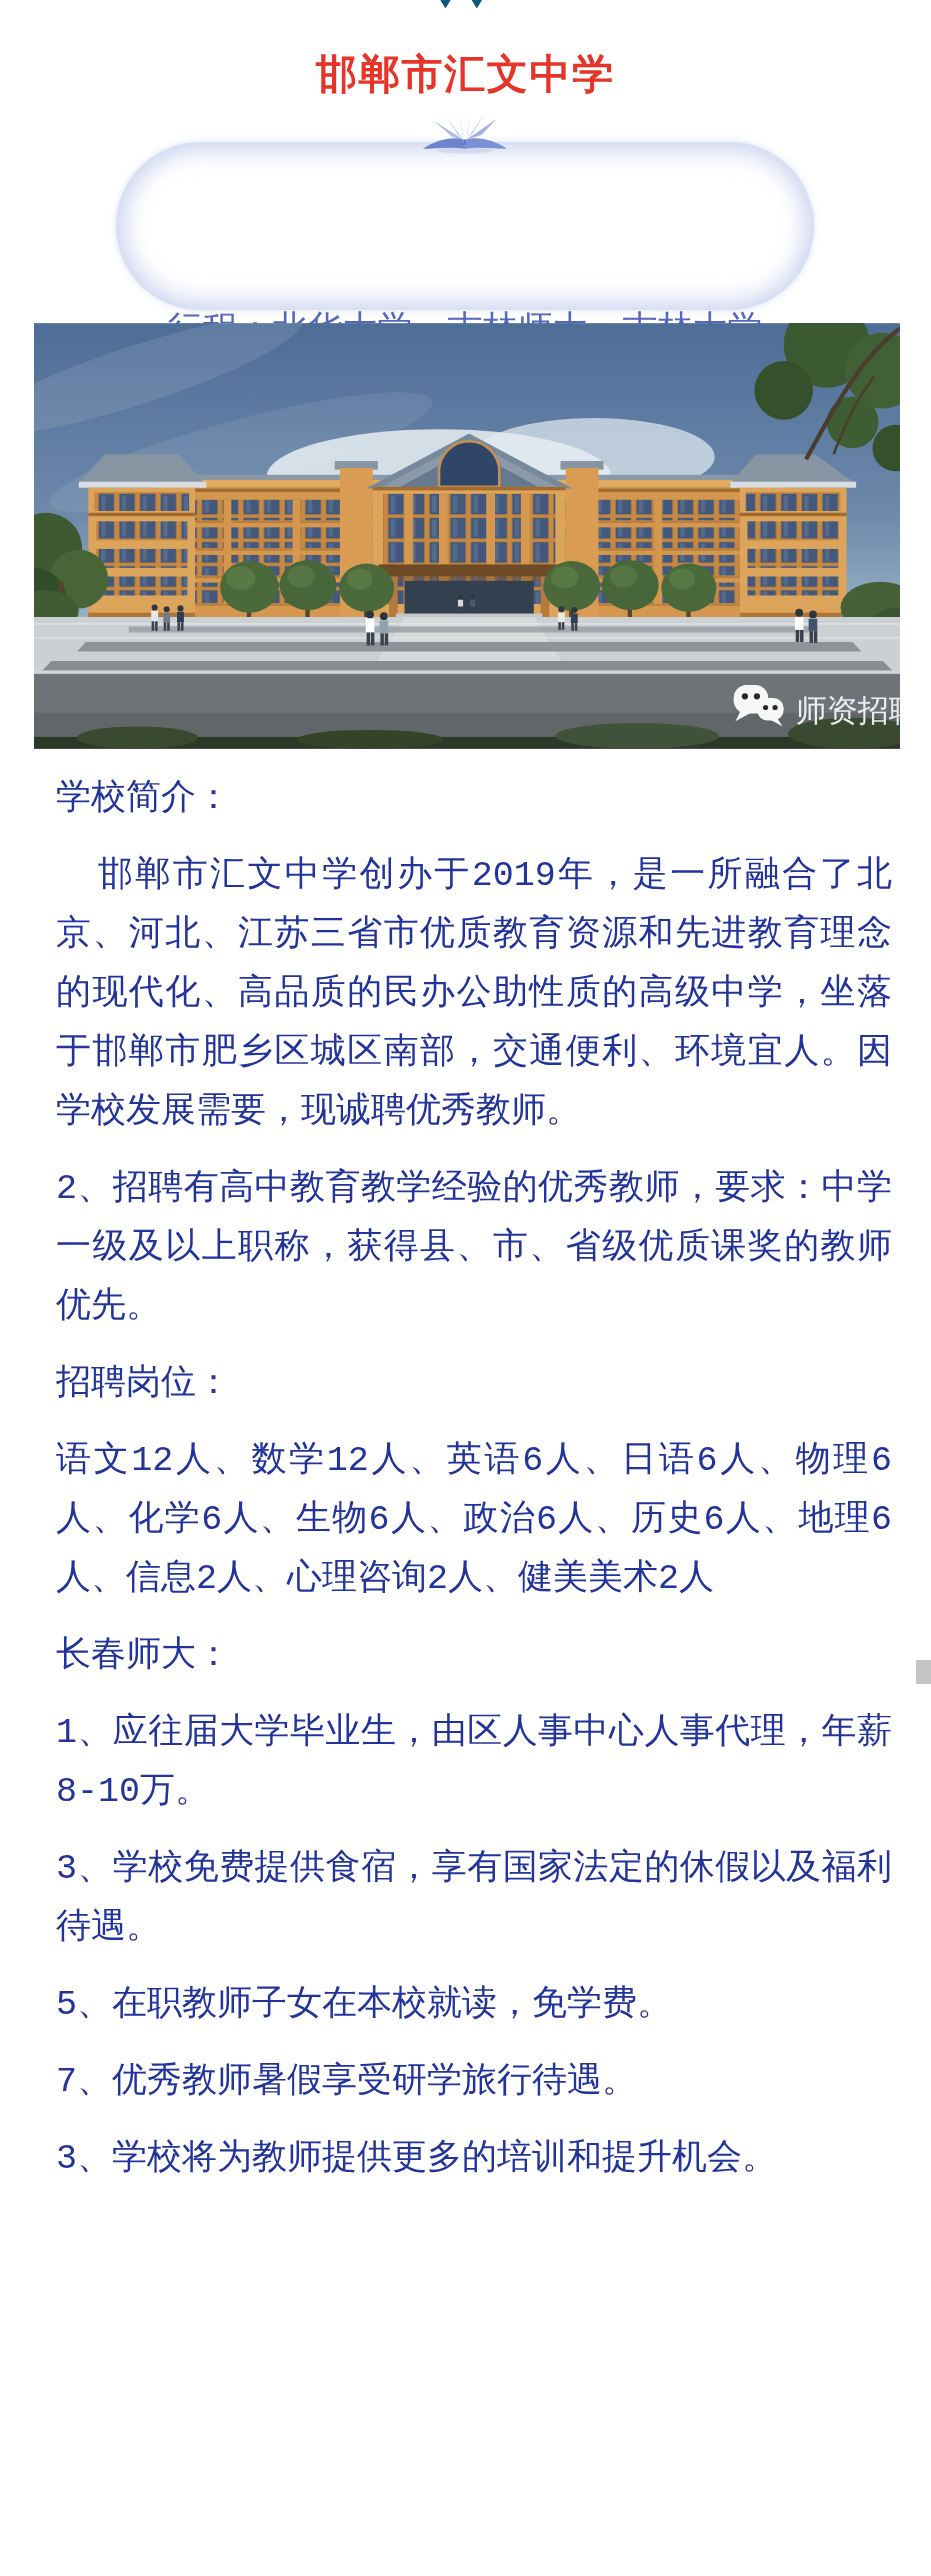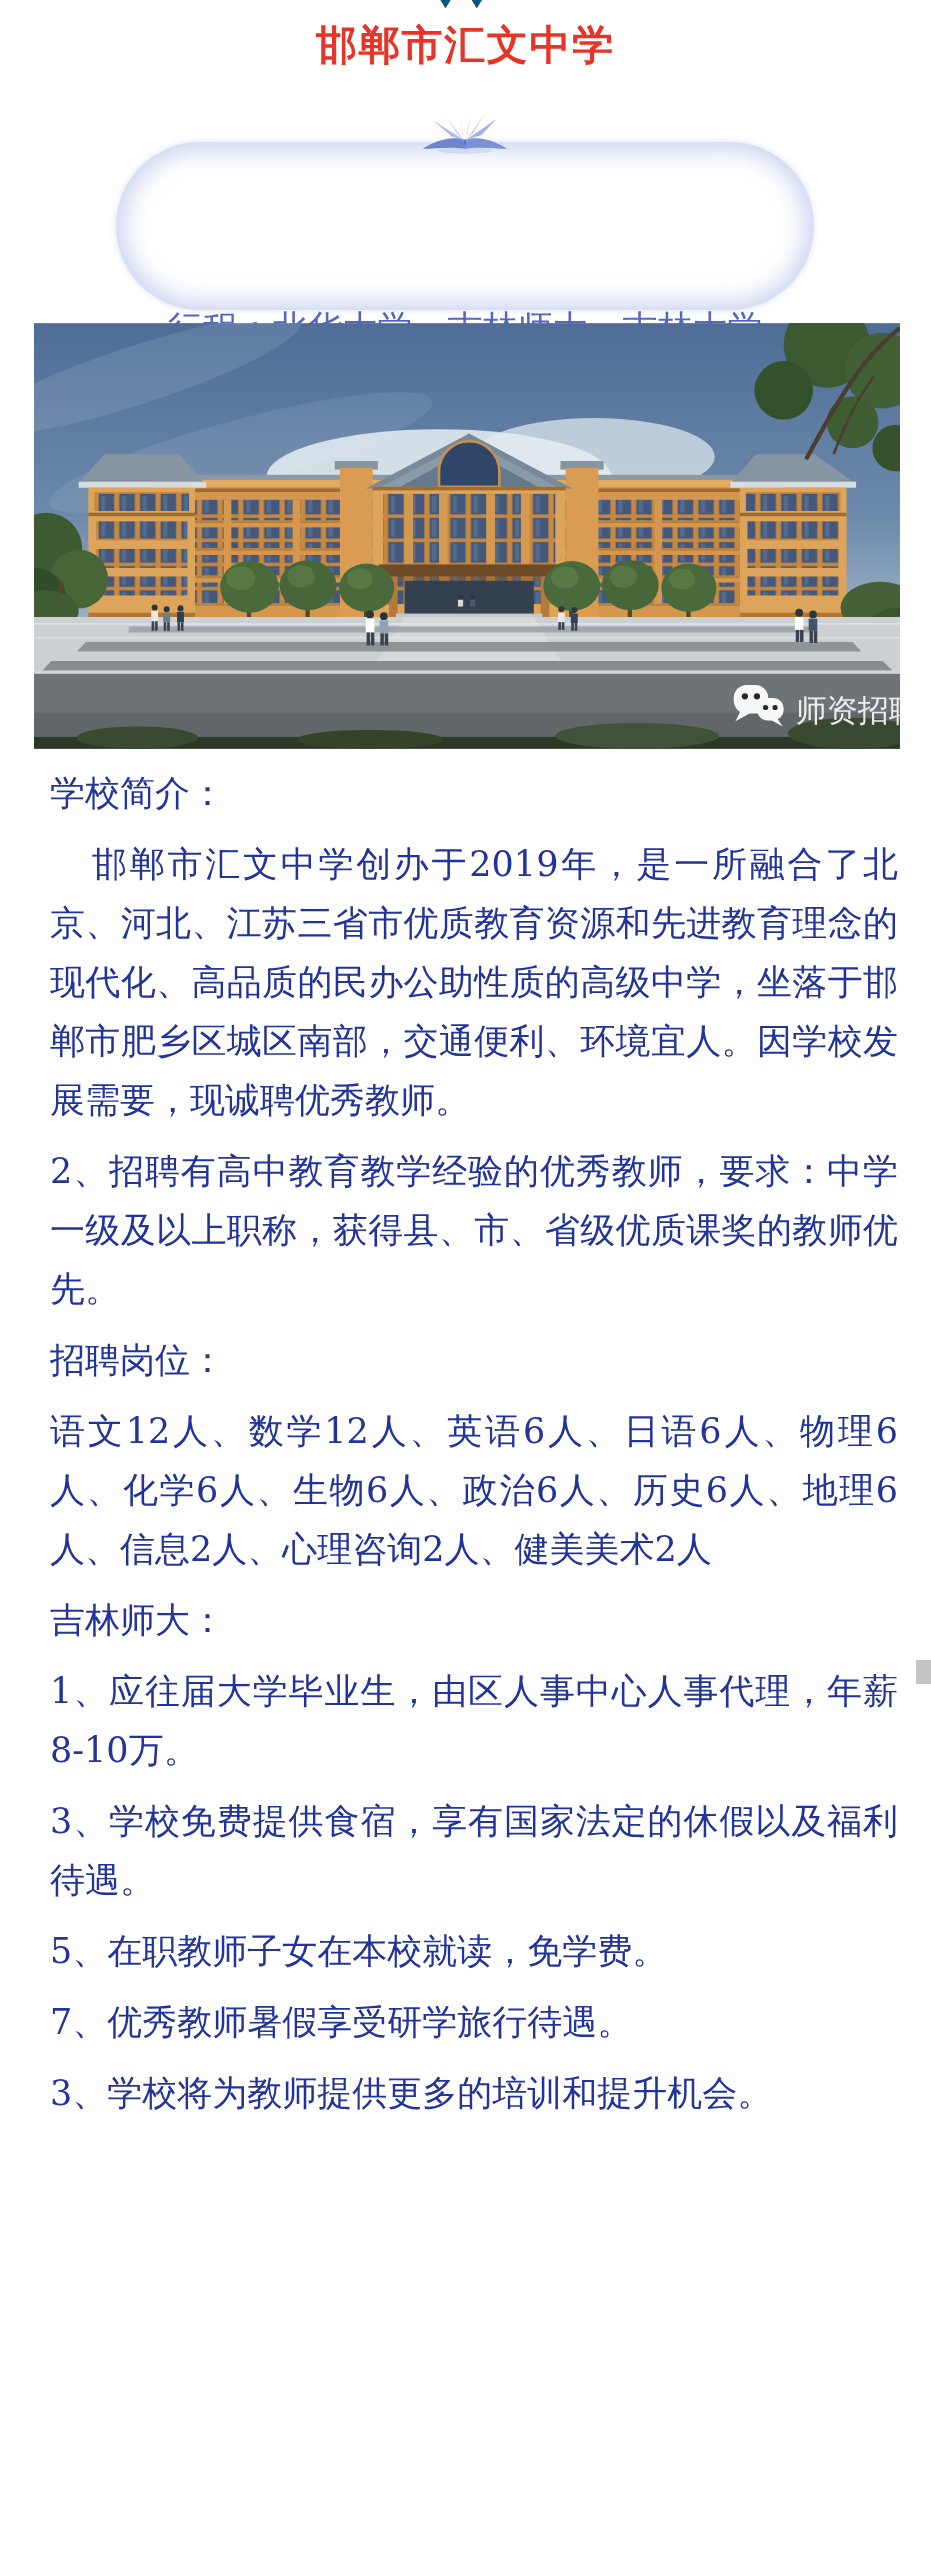--- a/index.html
+++ b/index.html
@@ -4,42 +4,42 @@
 <style>
   html,body{margin:0;padding:0;background:#ffffff;}
   .page{position:relative;width:931px;height:2576px;background:#ffffff;overflow:hidden;
         font-family:"DejaVu Serif","Liberation Serif",serif;}
 
   
   .chevrons{position:absolute;left:435px;top:-8.6px;display:flex;gap:10.3px;}
   .chev{width:21px;height:17px;background:#0e5583;clip-path:polygon(0 0,100% 0,50% 100%);}
 
   
-  .title{position:absolute;left:0;top:18px;width:100%;text-align:center;
+  .title{position:absolute;left:0;top:47px;width:100%;text-align:center;
          font-size:41px;font-weight:700;letter-spacing:1.7px;color:#e63429;}
 
   
   .pill{position:absolute;left:116px;top:142px;width:698px;height:168px;border-radius:84px;
         background:#ffffff;
         box-shadow:inset 0 0 22.4px 8.6px rgba(164,178,228,.55), 0 0 7px rgba(170,184,232,.4);}
   .pill-text{position:absolute;left:0;top:153px;width:100%;text-align:center;
              color:#5566bf;font-size:35px;line-height:67px;font-weight:500;}
 
   
   .book{position:absolute;left:416px;top:110px;width:98px;height:45px;}
 
   
   .photo{position:absolute;left:34px;top:323px;width:866px;height:426px;overflow:hidden;}
   .photo svg{display:block;}
 
   
   .content{position:absolute;left:38px;top:752px;width:872px;
            font-size:35px;line-height:59px;color:#22339a;
            text-align:justify;text-align-last:left;}
-  .content p{margin:12px;padding:0;}
+  .content p{margin:18px;padding:0;font-family:Liberation Mono, monospace;}
   .content p.indent{text-indent:42px;}
 
   
   .scroll-thumb{position:absolute;right:0;top:1660px;width:15.5px;height:24px;background:#c2c4c6;}
 </style>
 </head>
 <body>
 
 <div class="page">
 
@@ -297,21 +297,21 @@
       </g>
     </svg>
   </div>
 
   <div class="content">
     <p>学校简介：</p>
     <p class="indent">邯郸市汇文中学创办于2019年，是一所融合了北京、河北、江苏三省市优质教育资源和先进教育理念的现代化、高品质的民办公助性质的高级中学，坐落于邯郸市肥乡区城区南部，交通便利、环境宜人。因学校发展需要，现诚聘优秀教师。</p>
     <p>2、招聘有高中教育教学经验的优秀教师，要求：中学一级及以上职称，获得县、市、省级优质课奖的教师优先。</p>
     <p>招聘岗位：</p>
     <p>语文12人、数学12人、英语6人、日语6人、物理6人、化学6人、生物6人、政治6人、历史6人、地理6人、信息2人、心理咨询2人、健美美术2人</p>
-    <p>吉林师大：</p>
+    <p>长春师大：</p>
     <p>1、应往届大学毕业生，由区人事中心人事代理，年薪8-10万。</p>
     <p>3、学校免费提供食宿，享有国家法定的休假以及福利待遇。</p>
     <p>5、在职教师子女在本校就读，免学费。</p>
     <p>7、优秀教师暑假享受研学旅行待遇。</p>
     <p>3、学校将为教师提供更多的培训和提升机会。</p>
   </div>
 
   <div class="scroll-thumb"></div>
 
 </div>

